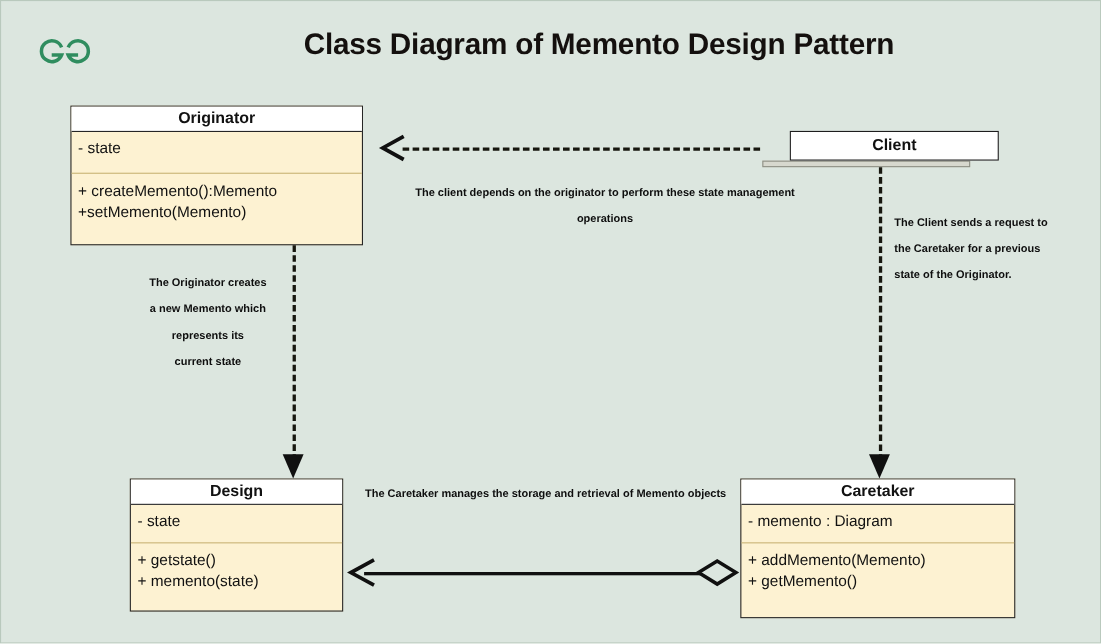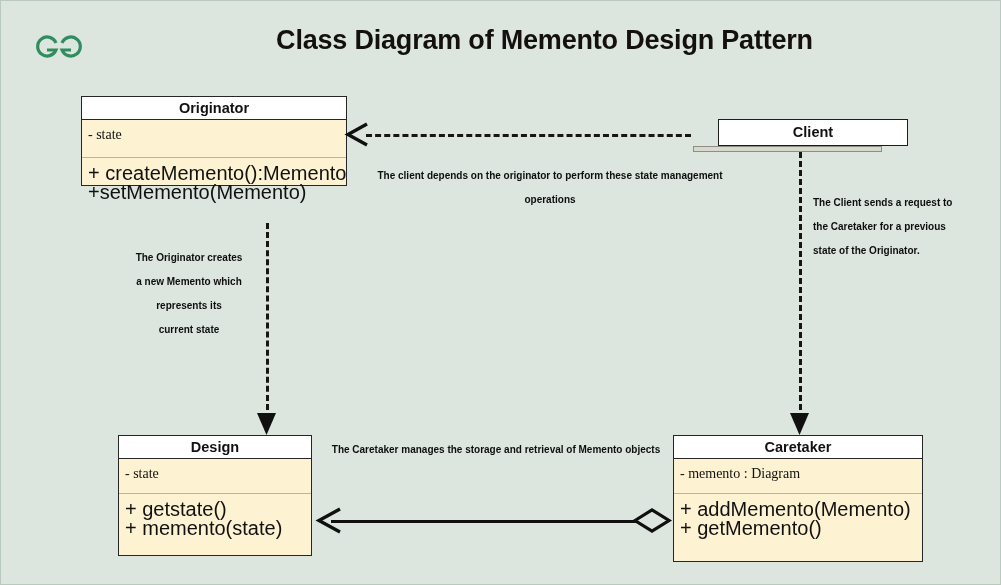--- a/index.html
+++ b/index.html
@@ -59,26 +59,25 @@
     line-height: 22px;
     height: 23px;
   }
   .uml-attrs {
     box-sizing: border-box;
     border-bottom: 1.4px solid #c9b476;
     padding: 5px 2px 6px 6px;
     font-size: 14px;
     color: #111111;
     line-height: 19px;
-    font-family: Liberation Serif, serif;
   }
   .uml-ops {
     box-sizing: border-box;
     padding: 6px 6px 4px 6px;
-    font-size: 20px;
+    font-size: 14px;
     color: #111111;
     line-height: 19px;
   }
   .uml-row { white-space: pre; }
 
   
   .plain-class {
     position: absolute;
     box-sizing: border-box;
     border: 1.8px solid #1d1d1d;
@@ -136,21 +135,21 @@
         <path d="M24 17 A9.5 9.5 0 1 0 24 24 L15 24"></path>
         <path d="M30 17 A9.5 9.5 0 1 1 30 24 L39 24"></path>
       </g>
       <path d="M15.2 23.4 h9.2 a9.4 9.4 0 0 1 -9.2 -0 z" fill="#2f8d5f"></path>
       <path d="M29.6 23.4 h9.2 a9.4 9.4 0 0 1 -9.2 -0 z" fill="#2f8d5f"></path>
     </svg>
   </div>
 
   <div class="page-title">Class Diagram of Memento Design Pattern</div>
 
-  <div class="uml-class" style="left:80px; top:95px; width:266px; height:90px;">
+  <div class="uml-class" style="left:63px; top:95px; width:266px; height:127px;">
     <div class="uml-header">Originator</div>
     <div class="uml-attrs" style="height:38px;">
       <div class="uml-row">- state</div>
     </div>
     <div class="uml-ops">
       <div class="uml-row">+ createMemento():Memento</div>
       <div class="uml-row">+setMemento(Memento)</div>
     </div>
   </div>
 

